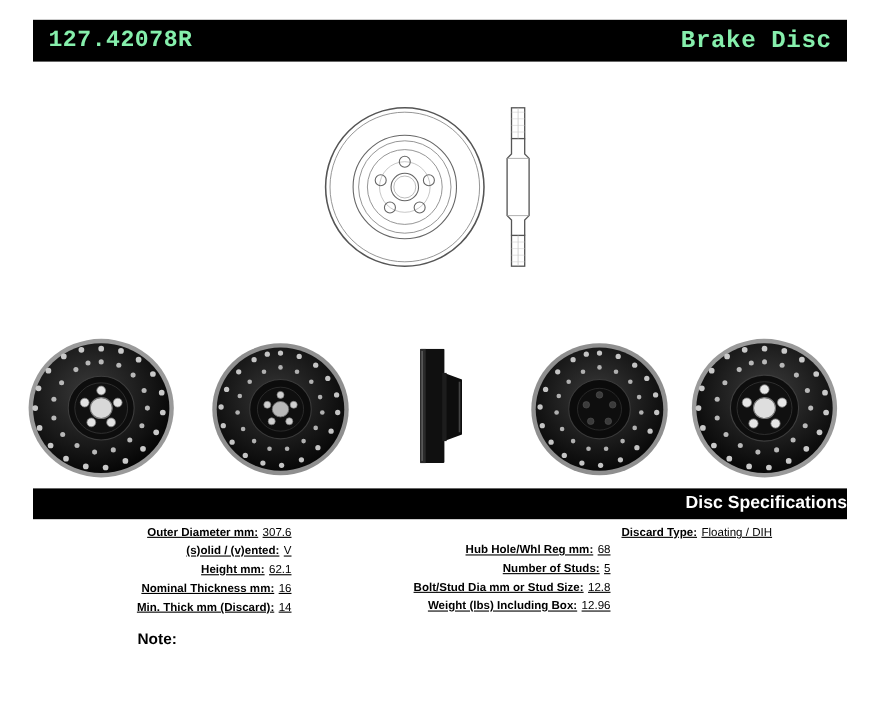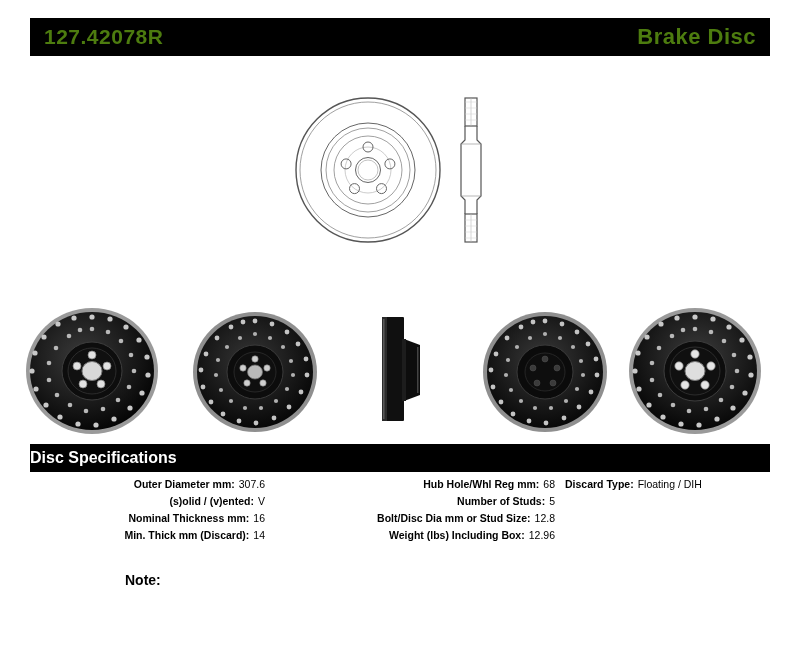--- a/index.html
+++ b/index.html
@@ -17,26 +17,27 @@
   }
 
   
   .header {
     position: absolute;
     left: 30px;
     top: 18px;
     width: 740px;
     height: 38px;
     background: #000000;
-    color: #4d7c0f;
+    color: #86efac;
     display: flex;
     align-items: center;
     justify-content: space-between;
     padding: 0 14px;
     box-sizing: border-box;
+    font-family: Liberation Mono, monospace;
   }
   .part-number {
     font-size: 21px;
     font-weight: bold;
     letter-spacing: 0.5px;
   }
   .product-type {
     font-size: 22px;
     font-weight: bold;
     letter-spacing: 0.5px;
@@ -69,47 +70,48 @@
   .spec-panel {
     position: absolute;
     left: 30px;
     top: 444px;
     width: 740px;
     height: 28px;
     background: #000000;
     color: #ffffff;
     display: flex;
     align-items: center;
-    justify-content: flex-start;
+    justify-content: flex-end;
   }
   .spec-title {
     font-size: 16px;
     font-weight: bold;
   }
 
   .spec-columns {
     position: absolute;
     left: 30px;
     top: 478px;
     width: 740px;
     display: flex;
     font-size: 10.5px;
   }
   .col {
     box-sizing: border-box;
   }
   .col-left { width: 235px; }
-  .col-mid  { width: 290px; }
+  .col-mid  { width: 290px; margin-top: 16px; }
   .col-right{ width: 215px; }
 
   .spec-line {
     display: flex;
     margin-bottom: 4px;
     line-height: 13px;
     white-space: nowrap;
+    text-decoration: underline;
   }
   .spec-line.r {
     justify-content: flex-end;
   }
   .spec-label {
     font-weight: bold;
   }
   .spec-value {
     font-weight: normal;
     margin-left: 4px;
@@ -475,40 +477,44 @@
   <div class="col col-left">
     <div class="spec-line r">
       <span class="spec-label">Outer Diameter mm:</span>
       <span class="spec-value">307.6</span>
     </div>
     <div class="spec-line r">
       <span class="spec-label">(s)olid / (v)ented:</span>
       <span class="spec-value">V</span>
     </div>
     <div class="spec-line r">
+      <span class="spec-label">Height mm:</span>
+      <span class="spec-value">62.1</span>
+    </div>
+    <div class="spec-line r">
       <span class="spec-label">Nominal Thickness mm:</span>
       <span class="spec-value">16</span>
     </div>
     <div class="spec-line r">
       <span class="spec-label">Min. Thick mm (Discard):</span>
       <span class="spec-value">14</span>
     </div>
   </div>
 
   <div class="col col-mid">
     <div class="spec-line r">
       <span class="spec-label">Hub Hole/Whl Reg mm:</span>
       <span class="spec-value">68</span>
     </div>
     <div class="spec-line r">
       <span class="spec-label">Number of Studs:</span>
       <span class="spec-value">5</span>
     </div>
     <div class="spec-line r">
-      <span class="spec-label">Bolt/Disc Dia mm or Stud Size:</span>
+      <span class="spec-label">Bolt/Stud Dia mm or Stud Size:</span>
       <span class="spec-value">12.8</span>
     </div>
     <div class="spec-line r">
       <span class="spec-label">Weight (lbs) Including Box:</span>
       <span class="spec-value">12.96</span>
     </div>
   </div>
 
   <div class="col col-right">
     <div class="spec-line">

